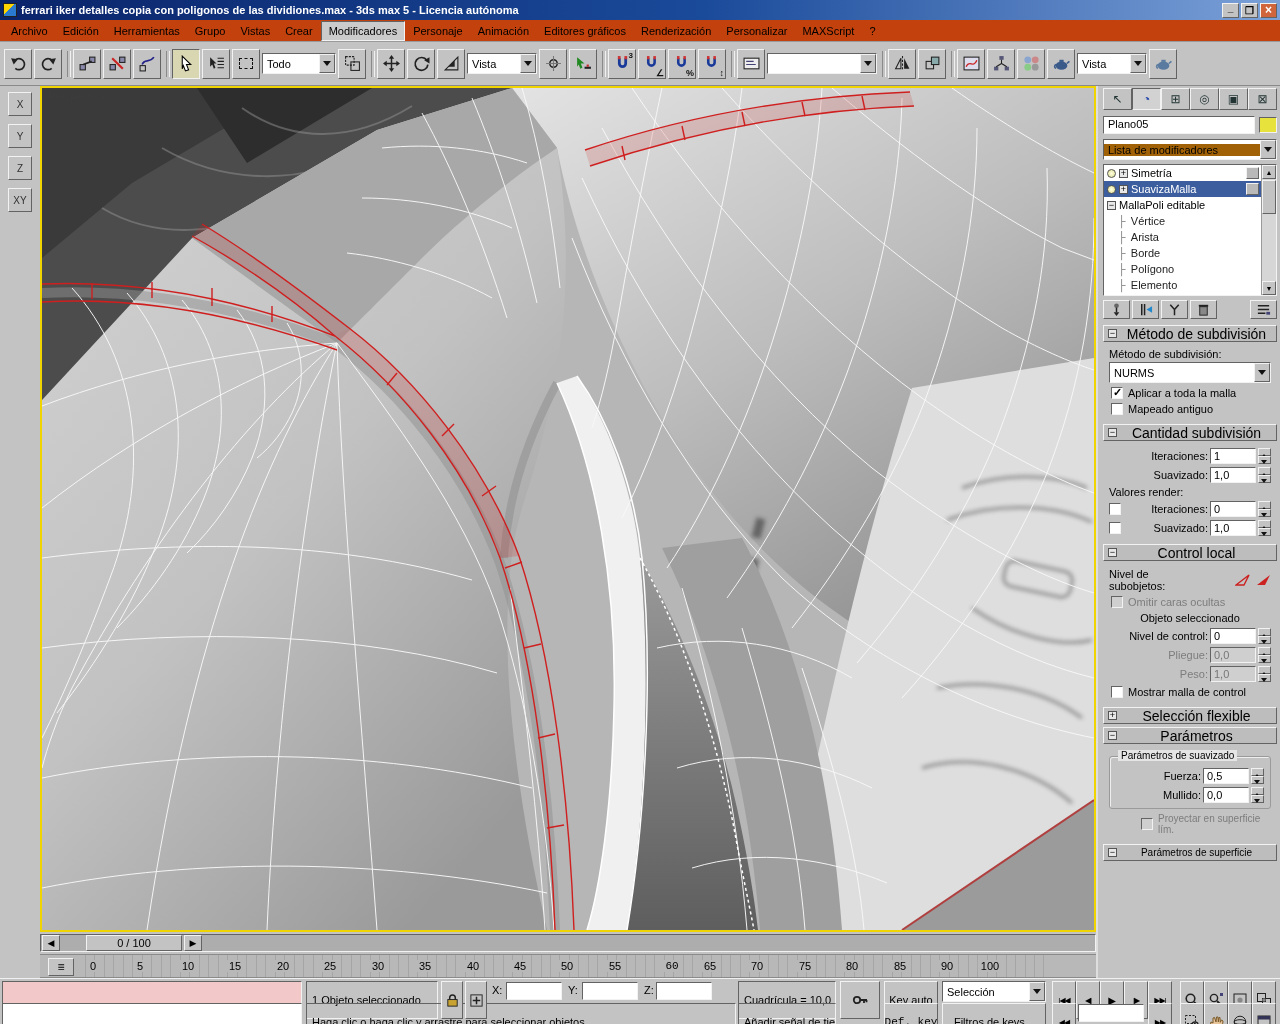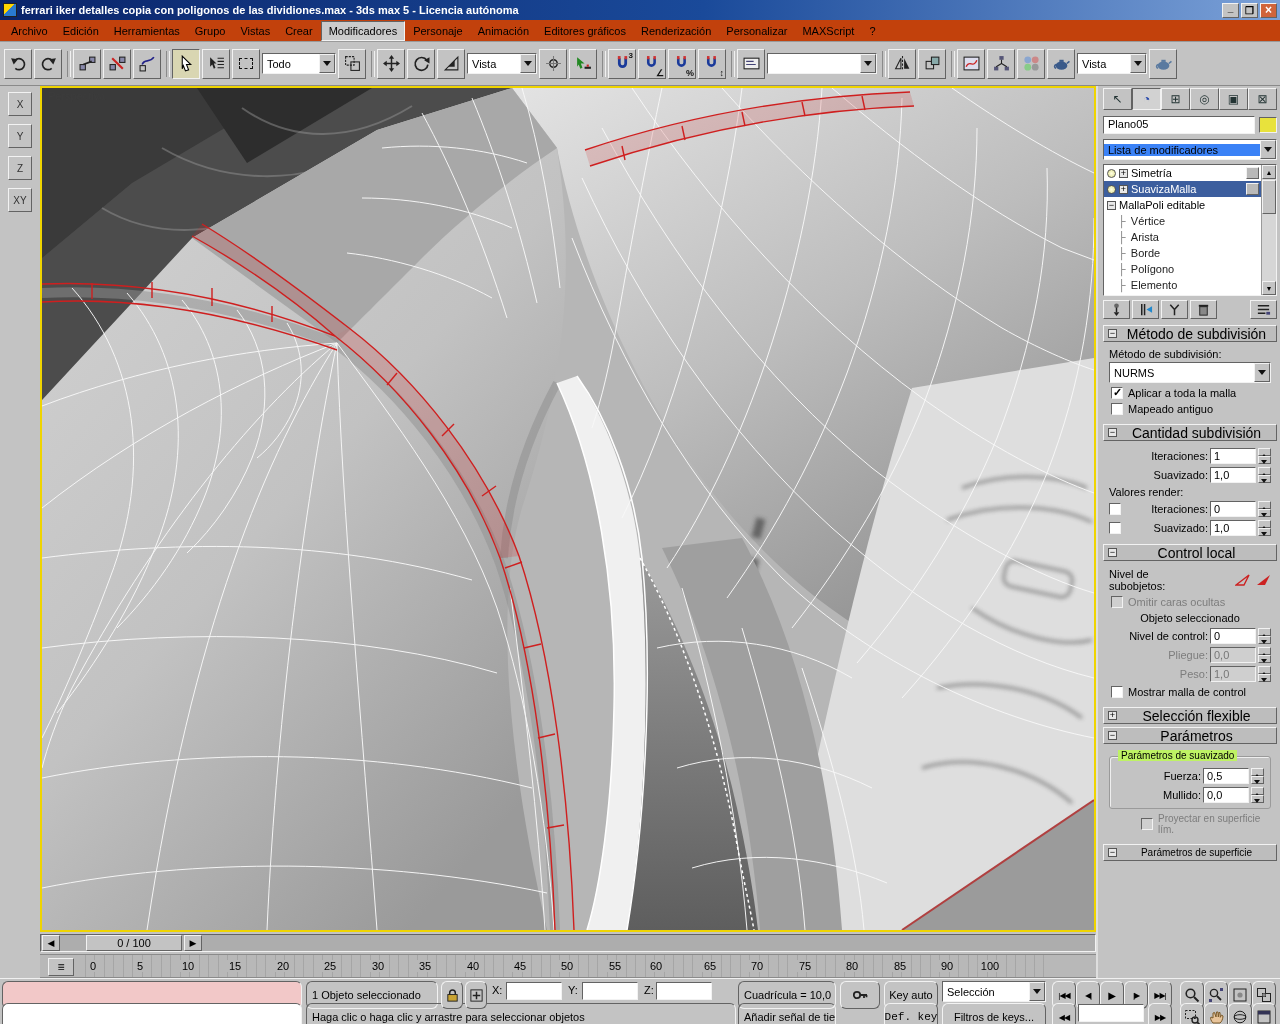--- a/index.html
+++ b/index.html
@@ -53,21 +53,21 @@
   .cp-tab { flex:1; height:22px; display:flex; align-items:center; justify-content:center; font-size:12px; color:#233; }
   .cp-tab.pressed { border-color:#636363 #f2f2f2 #f2f2f2 #636363; background:#d2d2d2; }
   .t-create::before{content:"↖";} .t-modify::before{content:"◔"; color:#2244aa;} .t-hierarchy::before{content:"⊞";}
   .t-motion::before{content:"◎";} .t-display::before{content:"▣";} .t-utilities::before{content:"⊠";}
 
   #objname-row { display:flex; align-items:center; gap:4px; margin:2px 0 5px; }
   #objname-field { flex:1; height:18px; background:#fff; padding:1px 4px; }
   #color-swatch { width:18px; height:16px; background:#e8e23c; }
 
   #modlist-combo { margin-bottom:4px; }
-  #modlist-combo .combo-val { background:#3b82f6; }
+  #modlist-combo .combo-val { background:#a16207; }
 
   #stackbox { height:132px; background:#fff; display:flex; }
   #stack-rows { flex:1; overflow:hidden; }
   .srow { height:16px; display:flex; align-items:center; gap:3px; padding:0 2px 0 3px; white-space:nowrap; }
   .srow.sel { background:#3c5e9e; color:#fff; }
   .bulb { width:9px; height:9px; border-radius:50%; background:radial-gradient(#ffffe2,#e0e090); border:1px solid #555; flex:0 0 auto;}
   .pbox { width:9px; height:9px; border:1px solid #555; background:#e8e8e8; font-size:9px; line-height:7px; text-align:center; flex:0 0 auto; color:#000;}
   .pbox::before{content:"+";} .pbox.minus::before{content:"−";}
   .modsq { margin-left:auto; width:13px; height:12px; border:1px solid; border-color:#f2f2f2 #636363 #636363 #f2f2f2; background:#b9b9b9; flex:0 0 auto;}
   .srow.tree { padding-left:14px; color:#222; }
@@ -98,39 +98,39 @@
   .su,.sd { flex:1; border:1px solid; border-color:#f2f2f2 #636363 #636363 #f2f2f2; background:#c3c3c3; position:relative; }
   .su::after { content:""; position:absolute; left:2px; top:2px; border:3px solid transparent; border-bottom:4px solid #111; }
   .sd::after { content:""; position:absolute; left:2px; top:3px; border:3px solid transparent; border-top:4px solid #111; }
   .chkrow { display:flex; align-items:center; gap:5px; margin:4px 6px; }
   .chk { width:12px; height:12px; background:#fff; border:1px solid; border-color:#636363 #f2f2f2 #f2f2f2 #636363; position:relative; flex:0 0 auto;}
   .chk.on::after { content:"✓"; position:absolute; left:1px; top:-2px; font-size:11px; font-weight:bold; }
   .chk.dis { background:#cfcfcf; }
   .graytxt { color:#7d7d7d; }
   .center-label { text-align:center; margin:4px 0; }
   .groupbox { border:1px solid #9a9a9a; border-radius:3px; margin:8px 4px 4px; padding:8px 2px 2px; position:relative; box-shadow:inset 1px 1px 0 #eee; }
-  .groupbox .legend { position:absolute; top:-7px; left:8px; background:#bef264; padding:0 3px; font-size:10px; }
+  .groupbox .legend { position:absolute; top:-7px; left:8px; background:#e5e5e5; padding:0 3px; font-size:10px; }
   .red-arrows { display:flex; gap:4px; }
 
   
   #trackbar { position:absolute; left:40px; top:932px; width:1056px; height:22px; background:#c3c3c3; }
   #tb-groove { position:absolute; left:0; top:2px; width:1056px; height:18px; background:#adadad; border:1px solid; border-color:#636363 #f2f2f2 #f2f2f2 #636363; }
   #tb-left { position:absolute; left:2px; top:3px; width:18px; height:16px; display:flex; align-items:center; justify-content:center; font-size:8px; }
   #tb-handle { position:absolute; left:46px; top:3px; width:96px; height:16px; display:flex; align-items:center; justify-content:center; font-size:11px; }
   #tb-right { position:absolute; left:144px; top:3px; width:18px; height:16px; display:flex; align-items:center; justify-content:center; font-size:8px; }
 
   #ruler { position:absolute; left:40px; top:954px; width:1056px; height:24px; background:#b8b8b8; border-top:1px solid #8a8a8a; border-bottom:1px solid #8a8a8a; }
   #ruler-ticks { position:absolute; left:45px; top:0; width:965px; height:100%;
      background:repeating-linear-gradient(90deg,#999 0 1px,transparent 1px 9.49px); opacity:.6; }
   .rlabel { position:absolute; top:5px; transform:translateX(-50%); font-size:11px; background:#b8b8b8; padding:0 3px; }
   #ruler-icon { position:absolute; left:8px; top:3px; width:26px; height:18px; display:flex; align-items:center; justify-content:center; font-size:12px; }
 
   
   #statusbar { position:absolute; left:0; top:978px; width:1280px; height:46px; background:#c3c3c3; border-top:1px solid #f0f0f0; }
-  .sb { position:absolute; height:28px; display:flex; align-items:center; padding:0 5px; font-size:11px; white-space:nowrap; overflow:hidden;border-radius:6px; }
+  .sb { position:absolute; height:38px; display:flex; align-items:center; padding:0 5px; font-size:11px; white-space:nowrap; overflow:hidden; }
   .sb.btnlike { justify-content:center; padding:0 2px; }
   #listener-pink { background:#f2c8c8; }
   #listener-white { background:#fff; }
   .coordlabel { position:absolute; top:5px; font-size:11px; }
   .coordfield { position:absolute; height:18px; background:#fff; border:1px solid; border-color:#636363 #f2f2f2 #f2f2f2 #636363; }
   .pbk { font-size:8px; letter-spacing:-1px; }
 
   .g-prev::before{content:"|◀◀";} .g-prevf::before{content:"◀|";} .g-play::before{content:"▶"; font-size:10px;}
   .g-nextf::before{content:"|▶";} .g-end::before{content:"▶▶|";}
   .g-pk::before{content:"◀◀";} .g-nk::before{content:"▶▶";}
@@ -799,21 +799,21 @@
   <span class="rlabel" style="left:148px;">10</span>
   <span class="rlabel" style="left:195px;">15</span>
   <span class="rlabel" style="left:243px;">20</span>
   <span class="rlabel" style="left:290px;">25</span>
   <span class="rlabel" style="left:338px;">30</span>
   <span class="rlabel" style="left:385px;">35</span>
   <span class="rlabel" style="left:433px;">40</span>
   <span class="rlabel" style="left:480px;">45</span>
   <span class="rlabel" style="left:527px;">50</span>
   <span class="rlabel" style="left:575px;">55</span>
-  <span class="rlabel" style="left:616px;">60</span>
+  <span class="rlabel" style="left:632px;font-family:Liberation Mono, monospace;">60</span>
   <span class="rlabel" style="left:670px;">65</span>
   <span class="rlabel" style="left:717px;">70</span>
   <span class="rlabel" style="left:765px;">75</span>
   <span class="rlabel" style="left:812px;">80</span>
   <span class="rlabel" style="left:860px;">85</span>
   <span class="rlabel" style="left:907px;">90</span>
   <span class="rlabel" style="left:955px;">95</span>
   <span class="rlabel" style="left:950px;">100</span>
 </div>
 

